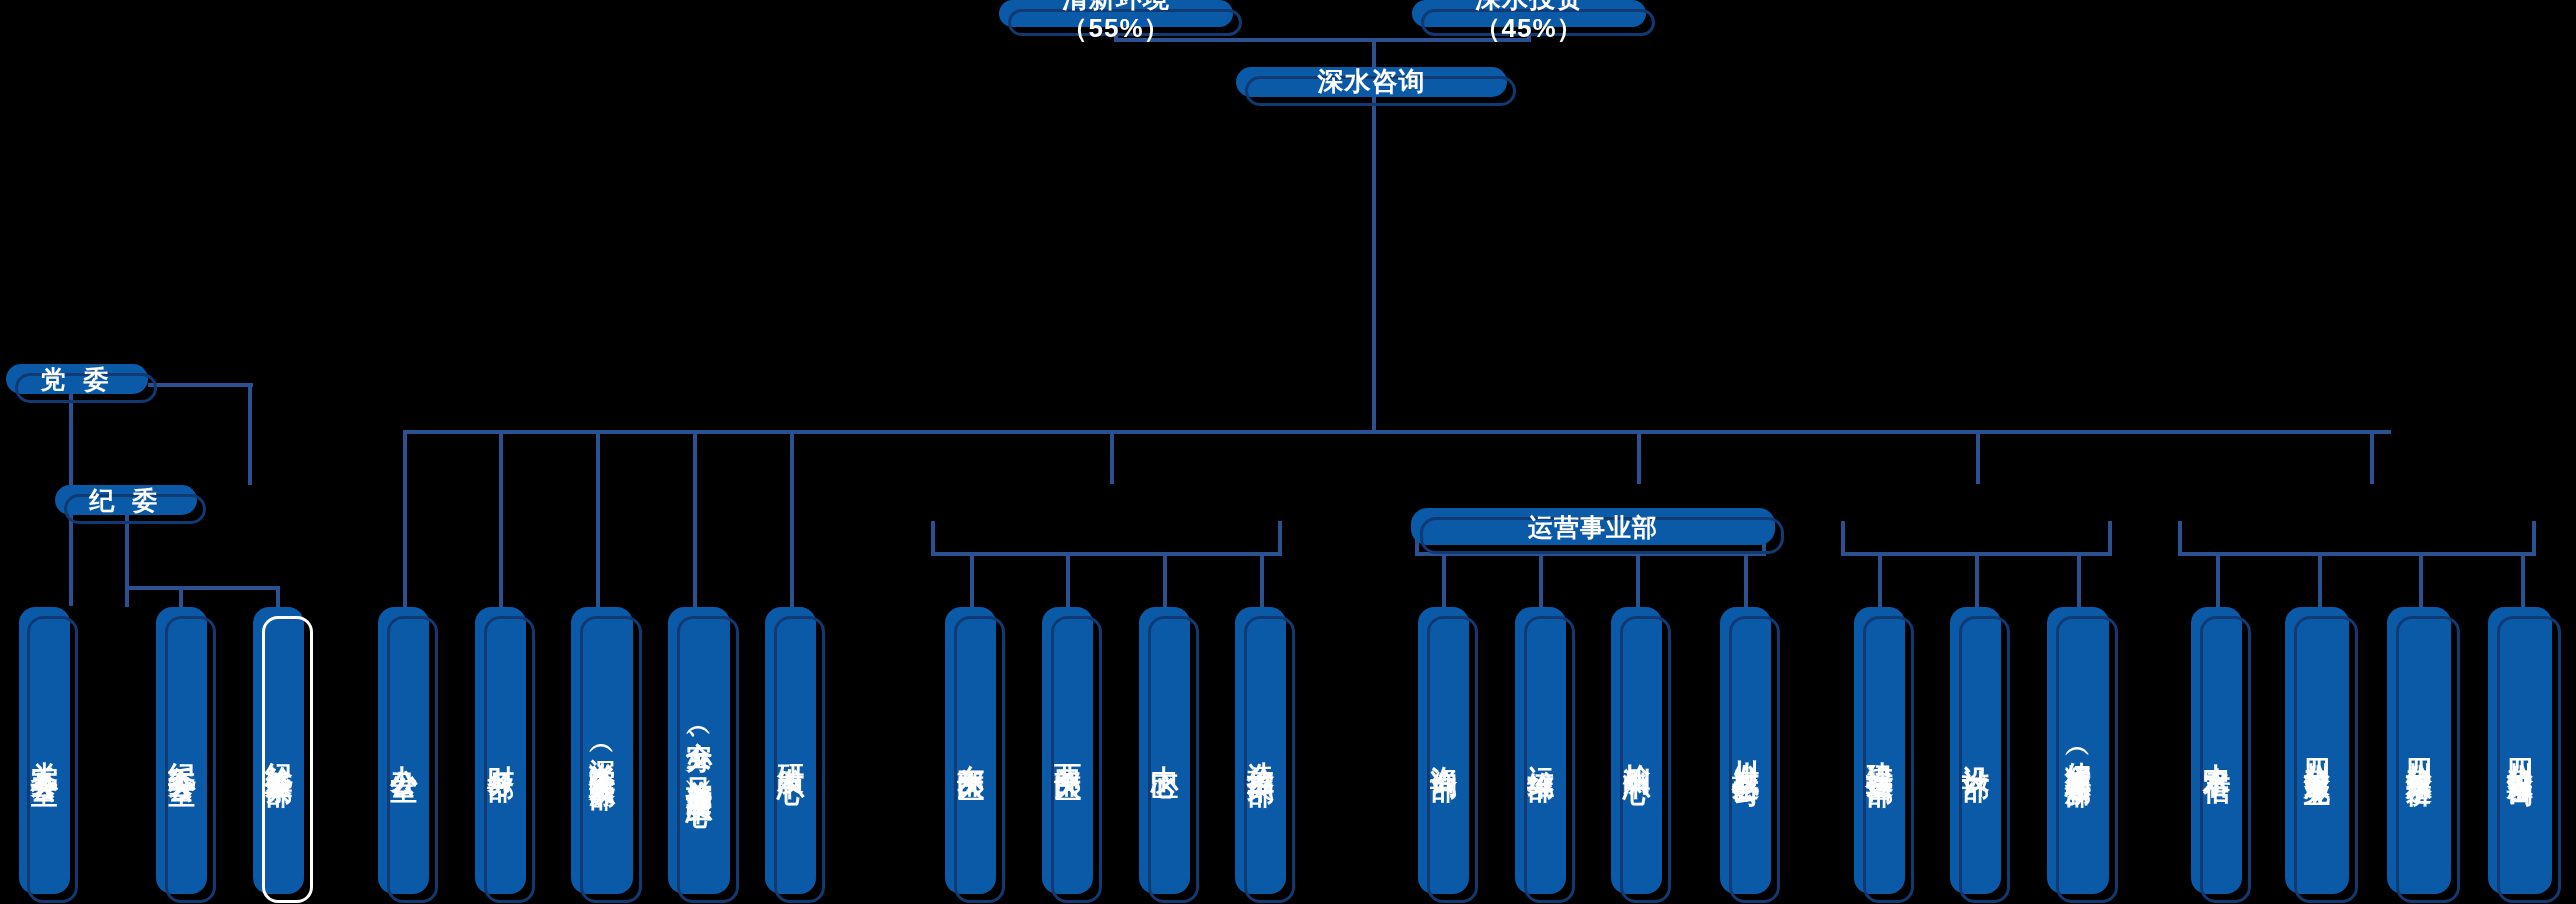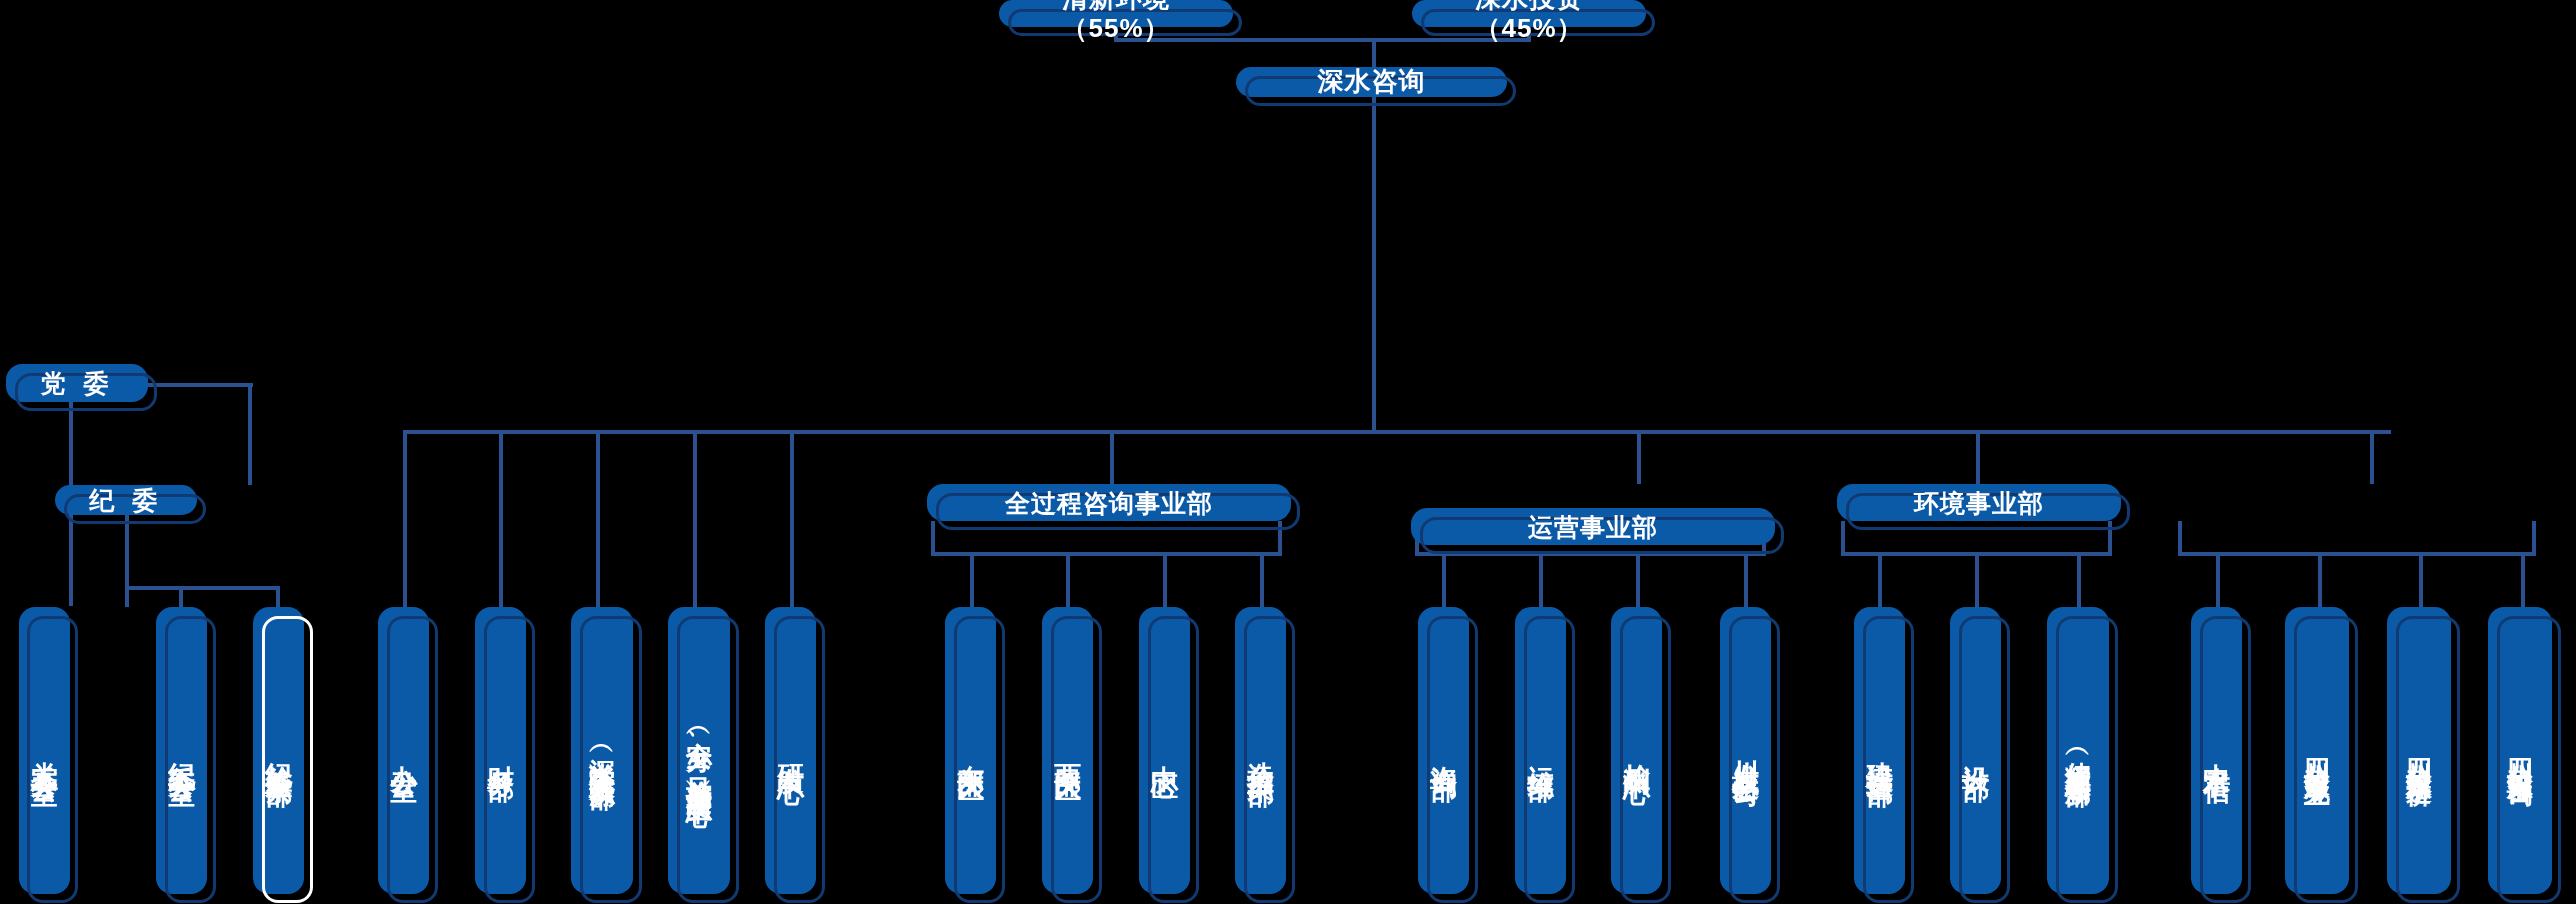--- a/index.html
+++ b/index.html
@@ -84,21 +84,21 @@
 
   <div class="ln h" style="left:1114px;top:38px;width:417px;"></div>
   <div class="ln v" style="left:1372px;top:38px;height:29px;"></div>
 
   <div class="node h-node root" style="left:1236px;top:67px;width:271px;height:30px;">
     <span>深水咨询</span>
   </div>
 
   <div class="ln v" style="left:1372px;top:97px;height:333px;"></div>
 
-  <div class="node h-node small-lbl" style="left:6.2px;top:364px;width:142px;height:38px;">
+  <div class="node h-node small-lbl" style="left:6.2px;top:364px;width:142px;height:30px;">
     <span>党 委</span>
   </div>
 
   <div class="ln h" style="left:148px;top:383px;width:105px;"></div>
   <div class="ln v" style="left:248px;top:383px;height:102px;"></div>
 
   <div class="node h-node small-lbl" style="left:55px;top:485px;width:142px;height:30px;">
     <span>纪 委</span>
   </div>
 
@@ -143,23 +143,20 @@
     <span class="stack">
       <span>（安全办、风控部）</span>
       <span>质量安全中心</span>
     </span>
   </div>
   <div class="node v-node" style="left:765px;top:607px;width:51px;height:287px;">
     <span>研发中心</span>
   </div>
 
   <div class="ln v" style="left:1110px;top:430px;height:54px;"></div>
-  <div class="node h-node grp" style="left:927px;top:484px;width:364px;height:37px;">
-    <span>全过程咨询事业部</span>
-  </div>
   <div class="ln h" style="left:931px;top:552px;width:351px;"></div>
   <div class="ln v" style="left:970px;top:552px;height:55px;"></div>
   <div class="ln v" style="left:1066px;top:552px;height:55px;"></div>
   <div class="ln v" style="left:1163px;top:552px;height:55px;"></div>
   <div class="ln v" style="left:1260px;top:552px;height:55px;"></div>
   <div class="ln v" style="left:931px;top:521px;height:32px;"></div>
   <div class="ln v" style="left:1278px;top:521px;height:32px;"></div>
 
   <div class="node v-node" style="left:945px;top:607px;width:51px;height:287px;">
     <span>东部大区</span>
@@ -193,23 +190,20 @@
     <span>运维部</span>
   </div>
   <div class="node v-node" style="left:1611px;top:607px;width:51px;height:287px;">
     <span>检测中心</span>
   </div>
   <div class="node v-node" style="left:1720px;top:607px;width:51px;height:287px;">
     <span>川发城运公司</span>
   </div>
 
   <div class="ln v" style="left:1976px;top:430px;height:54px;"></div>
-  <div class="node h-node grp" style="left:1837px;top:484px;width:284px;height:37px;">
-    <span>环境事业部</span>
-  </div>
   <div class="ln h" style="left:1841px;top:552px;width:271px;"></div>
   <div class="ln v" style="left:1878px;top:552px;height:55px;"></div>
   <div class="ln v" style="left:1975px;top:552px;height:55px;"></div>
   <div class="ln v" style="left:2077px;top:552px;height:55px;"></div>
   <div class="ln v" style="left:1841px;top:521px;height:32px;"></div>
   <div class="ln v" style="left:2108px;top:521px;height:32px;"></div>
 
   <div class="node v-node" style="left:1854px;top:607px;width:51px;height:287px;">
     <span>建设运营部</span>
   </div>

